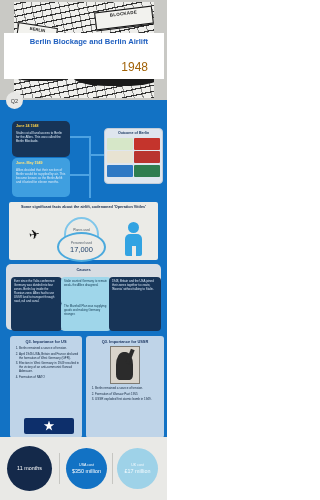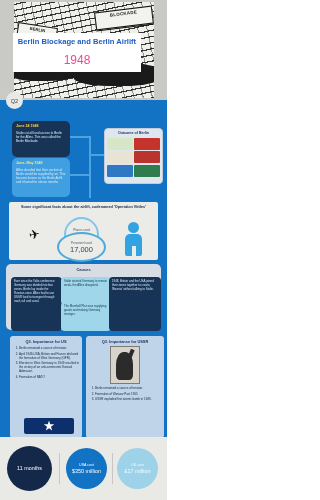--- a/index.html
+++ b/index.html
@@ -22,24 +22,24 @@
   .sign-b{position:absolute;left:2%;top:24%;width:27%;height:15%;
     background:#f2f2ee;border:1px solid #161616;transform:rotate(9deg);}
   .sign-b span{display:block;font-size:4.2px;font-weight:bold;color:#111;
     text-align:center;line-height:7.5px;}
   .hatch{position:absolute;left:0;top:0;width:100%;height:100%;
     background:
       repeating-linear-gradient(-12deg, rgba(20,20,20,.85) 0 1.2px, rgba(255,255,255,0) 1.2px 6px),
       repeating-linear-gradient(78deg, rgba(25,25,25,.45) 0 1px, rgba(255,255,255,0) 1px 9px);
   }
   .blob{position:absolute;background:#1a1a1a;border-radius:40% 60% 55% 45%;}
-  .title-card{position:absolute;left:13px;top:33px;width:128px;
-    background:#ffffff;padding:4px 0 5px;text-align:center;z-index:5;}
+  .title-card{position:absolute;left:4px;top:33px;width:128px;
+    background:#ffffff;padding:4px 16px 5px;text-align:right;z-index:5;}
   .title-card .t1{font-size:7.6px;font-weight:bold;color:#1f5fbf;line-height:9px;}
-  .title-card .t2{font-size:12px;color:#ec4899;line-height:14px;margin-top:7px;}
+  .title-card .t2{font-size:12px;color:#a16207;line-height:14px;margin-top:14px;}
 
   
   .band-tl{position:relative;width:167px;height:100px;background:#1272c4;}
   .q-badge{position:absolute;left:6px;top:-8px;width:17px;height:17px;border-radius:50%;
     background:#e8e8e6;color:#3c3c3c;font-size:5.5px;display:flex;align-items:center;
     justify-content:center;z-index:6;}
   .tl-box{position:absolute;border-radius:5px;padding:3px 4px;}
   .tl-dark{background:#173457;width:50px;left:12px;top:21px;height:30px;}
   .tl-light{background:#3f9fe0;width:50px;left:12px;top:58px;height:33px;}
   .tl-h{font-size:3.6px;font-weight:bold;color:#ffd24a;line-height:5px;margin-bottom:1.5px;}

